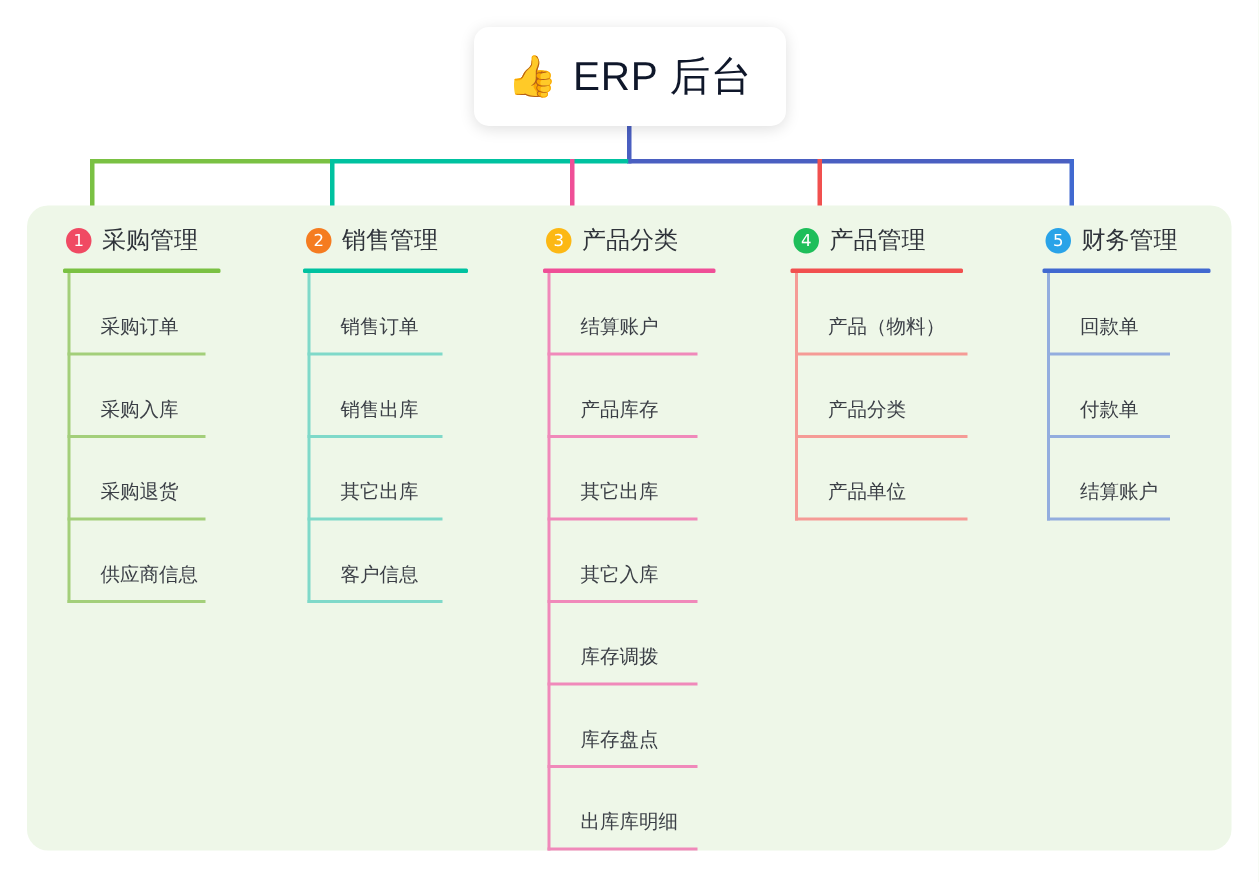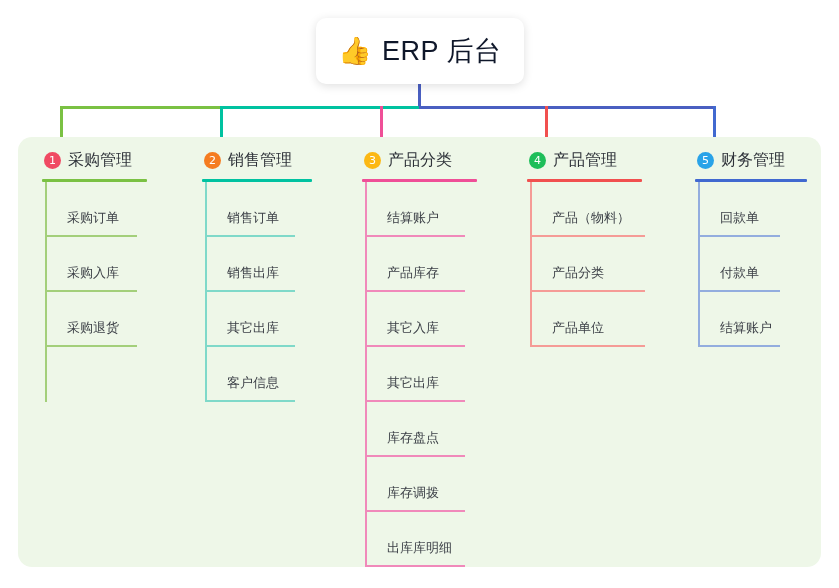--- a/index.html
+++ b/index.html
@@ -114,20 +114,24 @@
             <div class="item-rule" style="background: rgb(163, 207, 122); width: 92px;"></div>
           </div>
           <div class="item">
             <span class="item-label">采购入库</span>
             <div class="item-rule" style="background: rgb(163, 207, 122); width: 92px;"></div>
           </div>
           <div class="item">
             <span class="item-label">采购退货</span>
             <div class="item-rule" style="background: rgb(163, 207, 122); width: 92px;"></div>
           </div>
+          <div class="item">
+            <span class="item-label">供应商信息</span>
+            <div class="item-rule" style="background: rgb(163, 207, 122); width: 92px;"></div>
+          </div>
         </div>
       </div>
       <div class="col" style="left: 202px; top: 148px;">
         <div class="col-head">
           <span class="badge" style="background: rgb(245, 124, 32);">2</span>
           <span class="col-title">销售管理</span>
         </div>
         <div class="head-bar" style="background: rgb(0, 194, 160); width: 110px;"></div>
         <div class="col-body" style="height: 220px; margin-left: 3px;">
           <div class="spine" style="height: 220px; background: rgb(127, 217, 201);"></div>
@@ -159,33 +163,33 @@
           <div class="spine" style="height: 385px; background: rgb(240, 137, 186);"></div>
           <div class="item">
             <span class="item-label">结算账户</span>
             <div class="item-rule" style="background: rgb(240, 137, 186); width: 100px;"></div>
           </div>
           <div class="item">
             <span class="item-label">产品库存</span>
             <div class="item-rule" style="background: rgb(240, 137, 186); width: 100px;"></div>
           </div>
           <div class="item">
+            <span class="item-label">其它出库</span>
+            <div class="item-rule" style="background: rgb(240, 137, 186); width: 100px;"></div>
+          </div>
+          <div class="item">
             <span class="item-label">其它入库</span>
             <div class="item-rule" style="background: rgb(240, 137, 186); width: 100px;"></div>
           </div>
           <div class="item">
-            <span class="item-label">其它出库</span>
+            <span class="item-label">库存调拨</span>
             <div class="item-rule" style="background: rgb(240, 137, 186); width: 100px;"></div>
           </div>
           <div class="item">
             <span class="item-label">库存盘点</span>
-            <div class="item-rule" style="background: rgb(240, 137, 186); width: 100px;"></div>
-          </div>
-          <div class="item">
-            <span class="item-label">库存调拨</span>
             <div class="item-rule" style="background: rgb(240, 137, 186); width: 100px;"></div>
           </div>
           <div class="item">
             <span class="item-label">出库库明细</span>
             <div class="item-rule" style="background: rgb(240, 137, 186); width: 100px;"></div>
           </div>
         </div>
       </div>
       <div class="col" style="left: 527px; top: 148px;">
         <div class="col-head">

